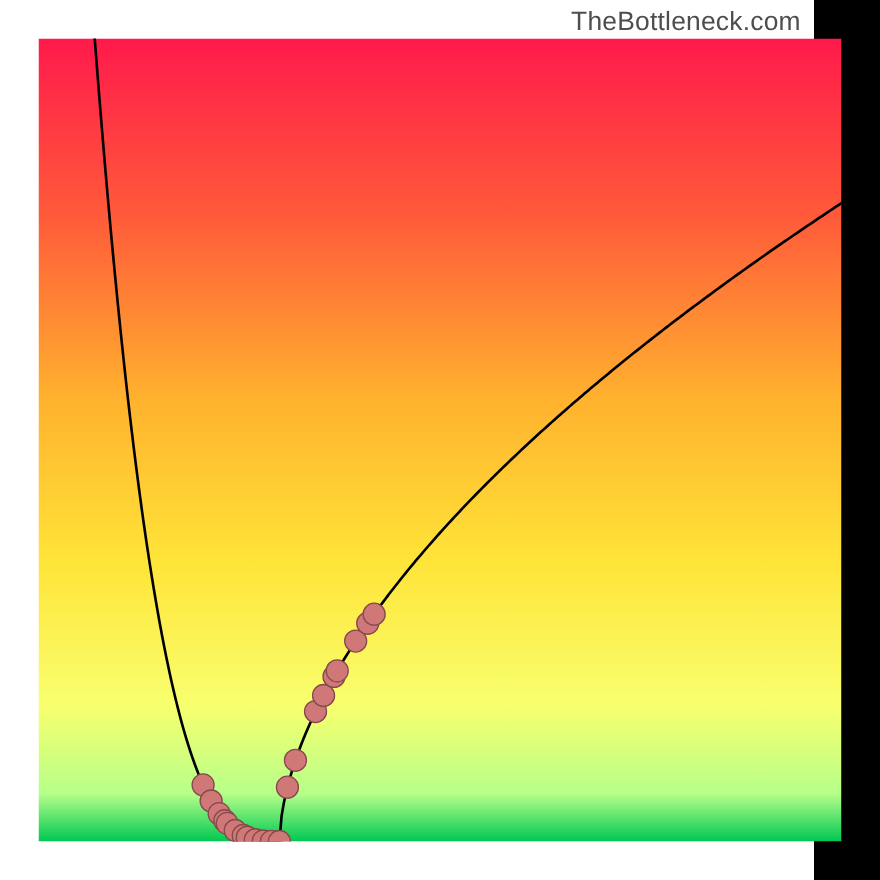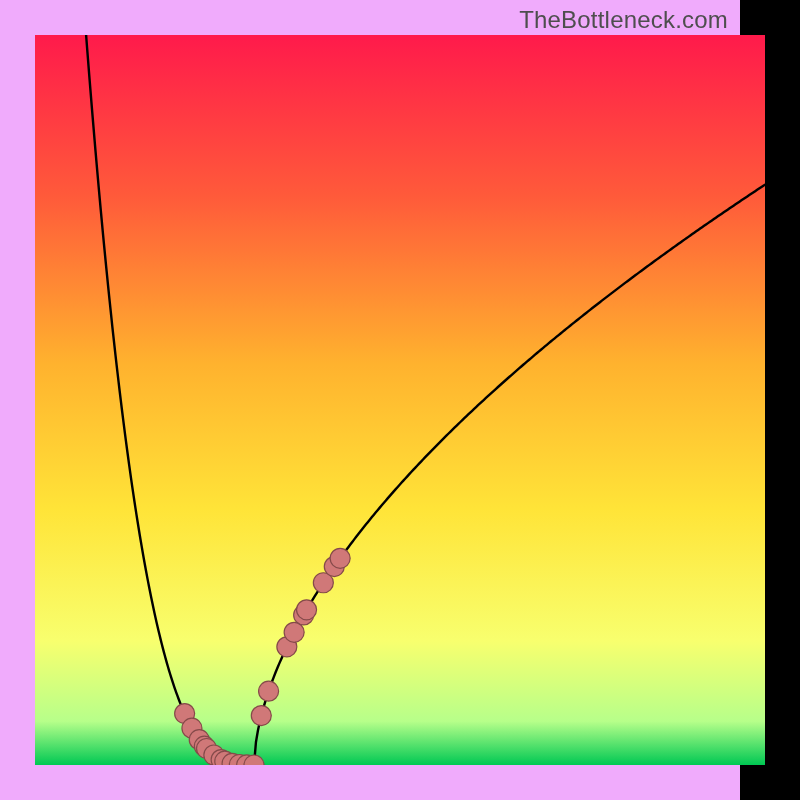--- a/index.html
+++ b/index.html
@@ -10,21 +10,21 @@
     background: #000;
     overflow: hidden;
     font-family: Arial, Helvetica, sans-serif;
   }
   .frame {
     position: absolute;
     left: 0;
     top: 0;
     width: 740px;
     height: 800px;
-    background: #f0abfc;
+    background: #ffffff;
   }
   .plot {
     position: absolute;
     left: 35px;
     top: 35px;
     width: 730px;
     height: 730px;
   }
   .watermark {
     position: absolute;

